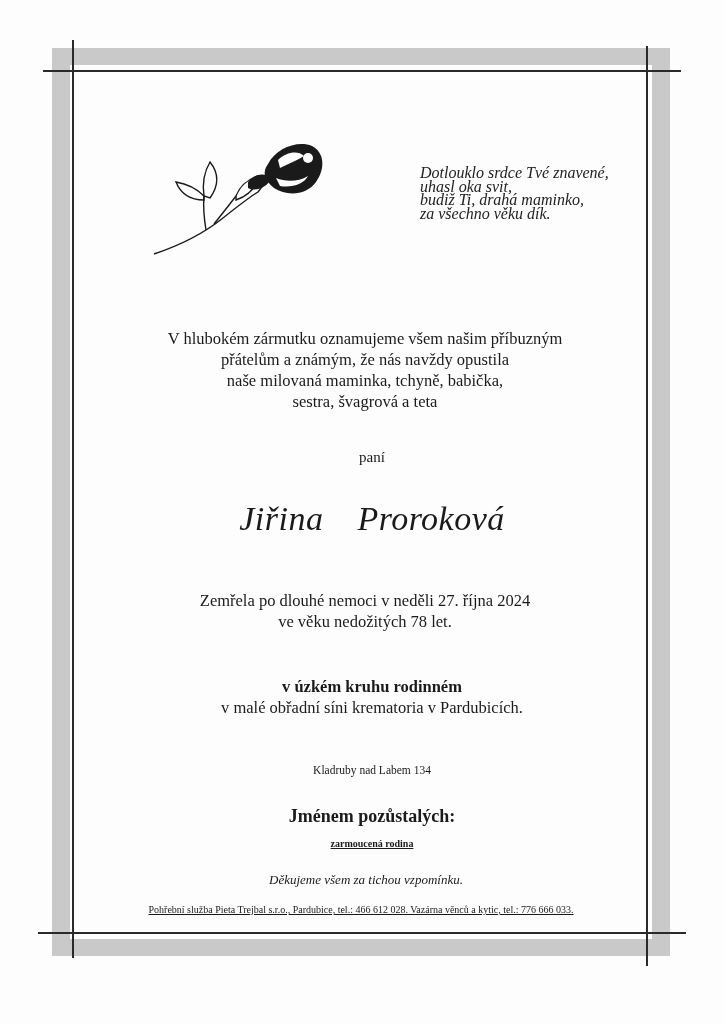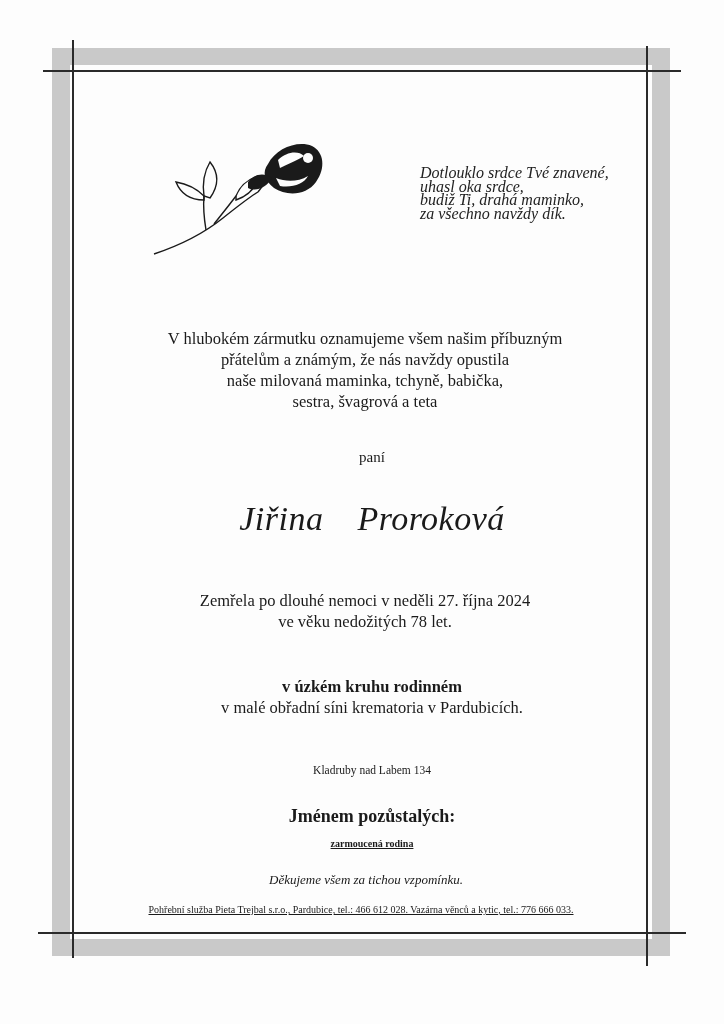--- a/index.html
+++ b/index.html
@@ -44,23 +44,23 @@
   </g>
   <g fill="#fdfdfd">
     <path d="M130 22 C138 14 150 12 156 18 C150 22 140 26 132 30 Z"></path>
     <circle cx="160" cy="20" r="5"></circle>
     <path d="M128 40 C138 44 150 44 160 38 C156 46 144 50 132 48 Z"></path>
   </g>
 </svg>
 
 <div class="poem">
   <div>Dotlouklo srdce Tvé znavené,</div>
-  <div>uhasl oka srdce,</div>
+  <div>uhasl oka svit,</div>
   <div>budiž Ti, drahá maminko,</div>
-  <div>za všechno navždy dík.</div>
+  <div>za všechno věku dík.</div>
 </div>
 
 <div class="c main" style="top:328px; left:3px;">
   <div>V hlubokém zármutku oznamujeme všem našim příbuzným</div>
   <div>přátelům a známým, že nás navždy opustila</div>
   <div>naše milovaná maminka, tchyně, babička,</div>
   <div>sestra, švagrová a teta</div>
 </div>
 
 <div class="c main" style="top:447px; font-size:15px;">paní</div>

